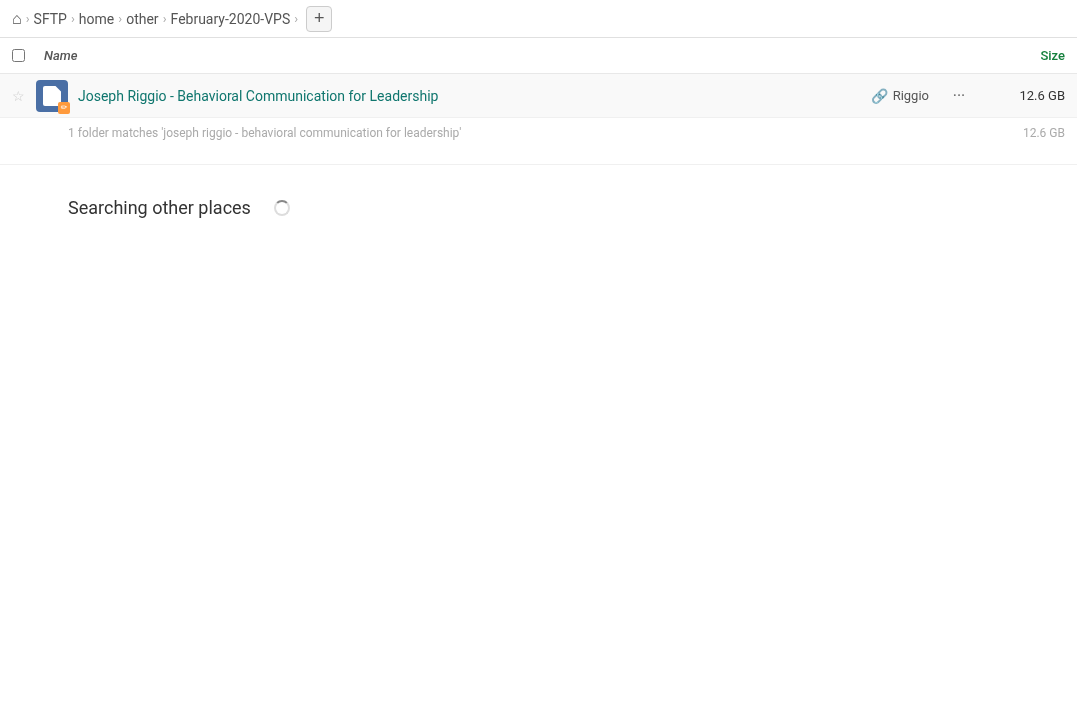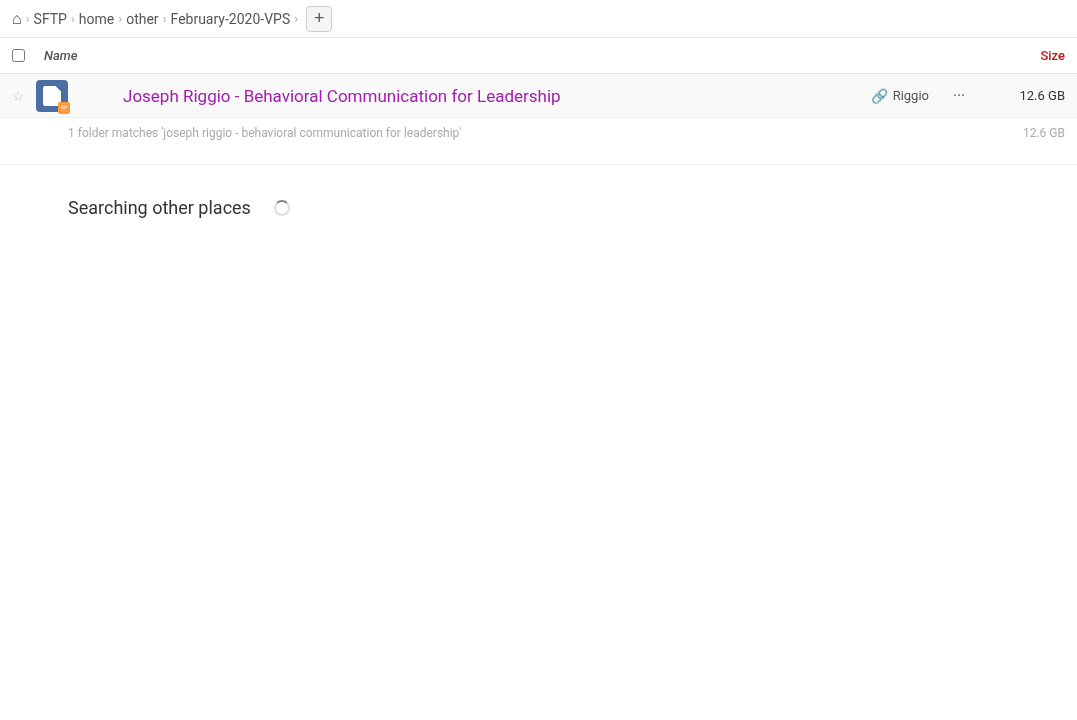--- a/index.html
+++ b/index.html
@@ -70,21 +70,21 @@
       flex: 1;
       font-size: 13px;
       color: #555;
       font-weight: 500;
       font-style: italic;
     }
     .col-size {
       width: 100px;
       text-align: right;
       font-size: 13px;
-      color: #b91c1c;
+      color: #15803d;
       font-weight: 500;
     }
 
     
     .file-row {
       display: flex;
       align-items: center;
       padding: 0 12px;
       height: 44px;
       border-bottom: 1px solid #f0f0f0;
@@ -135,26 +135,25 @@
       border-radius: 2px;
       display: flex;
       align-items: center;
       justify-content: center;
       font-size: 8px;
       color: #fff;
     }
 
     .file-name {
       flex: 1;
-      font-size: 17px;
-      color: #a21caf;
+      font-size: 14px;
+      color: #0f766e;
       white-space: nowrap;
       overflow: hidden;
       text-overflow: ellipsis;
-      margin-left: 45px;
     }
     .shared-badge {
       display: flex;
       align-items: center;
       gap: 4px;
       color: #555;
       font-size: 13px;
       margin-right: 16px;
     }
     .shared-badge .link-icon {

